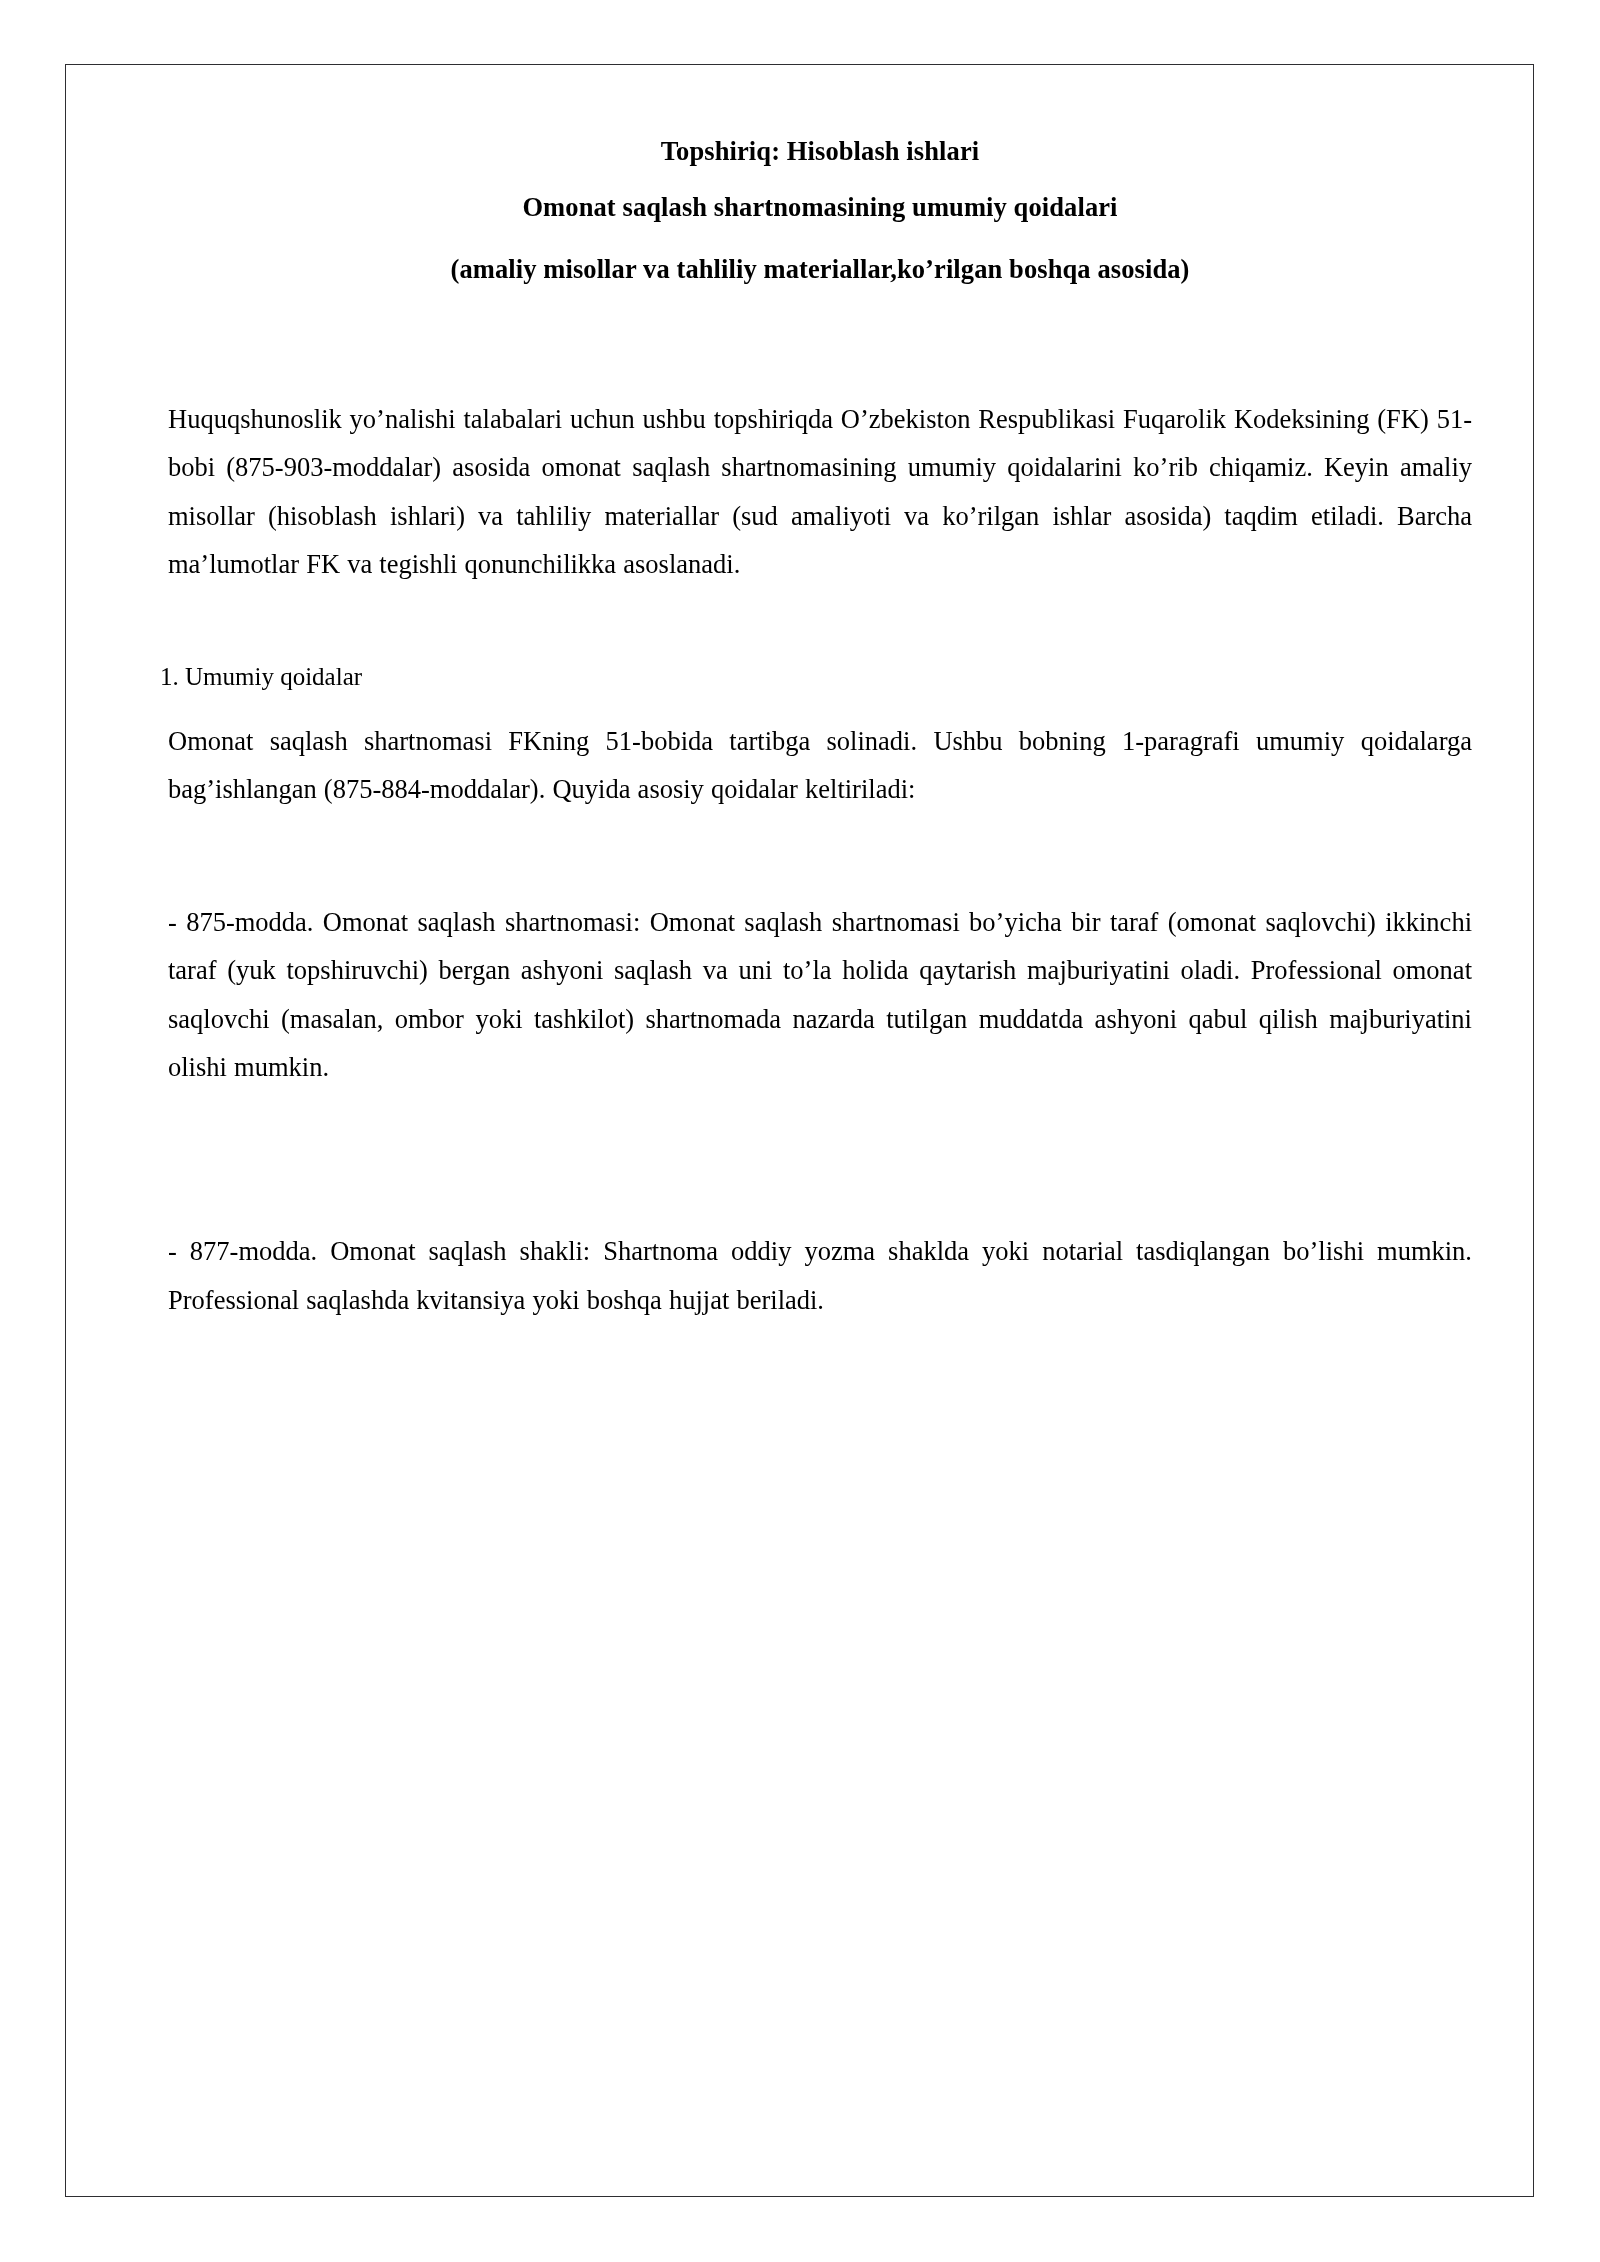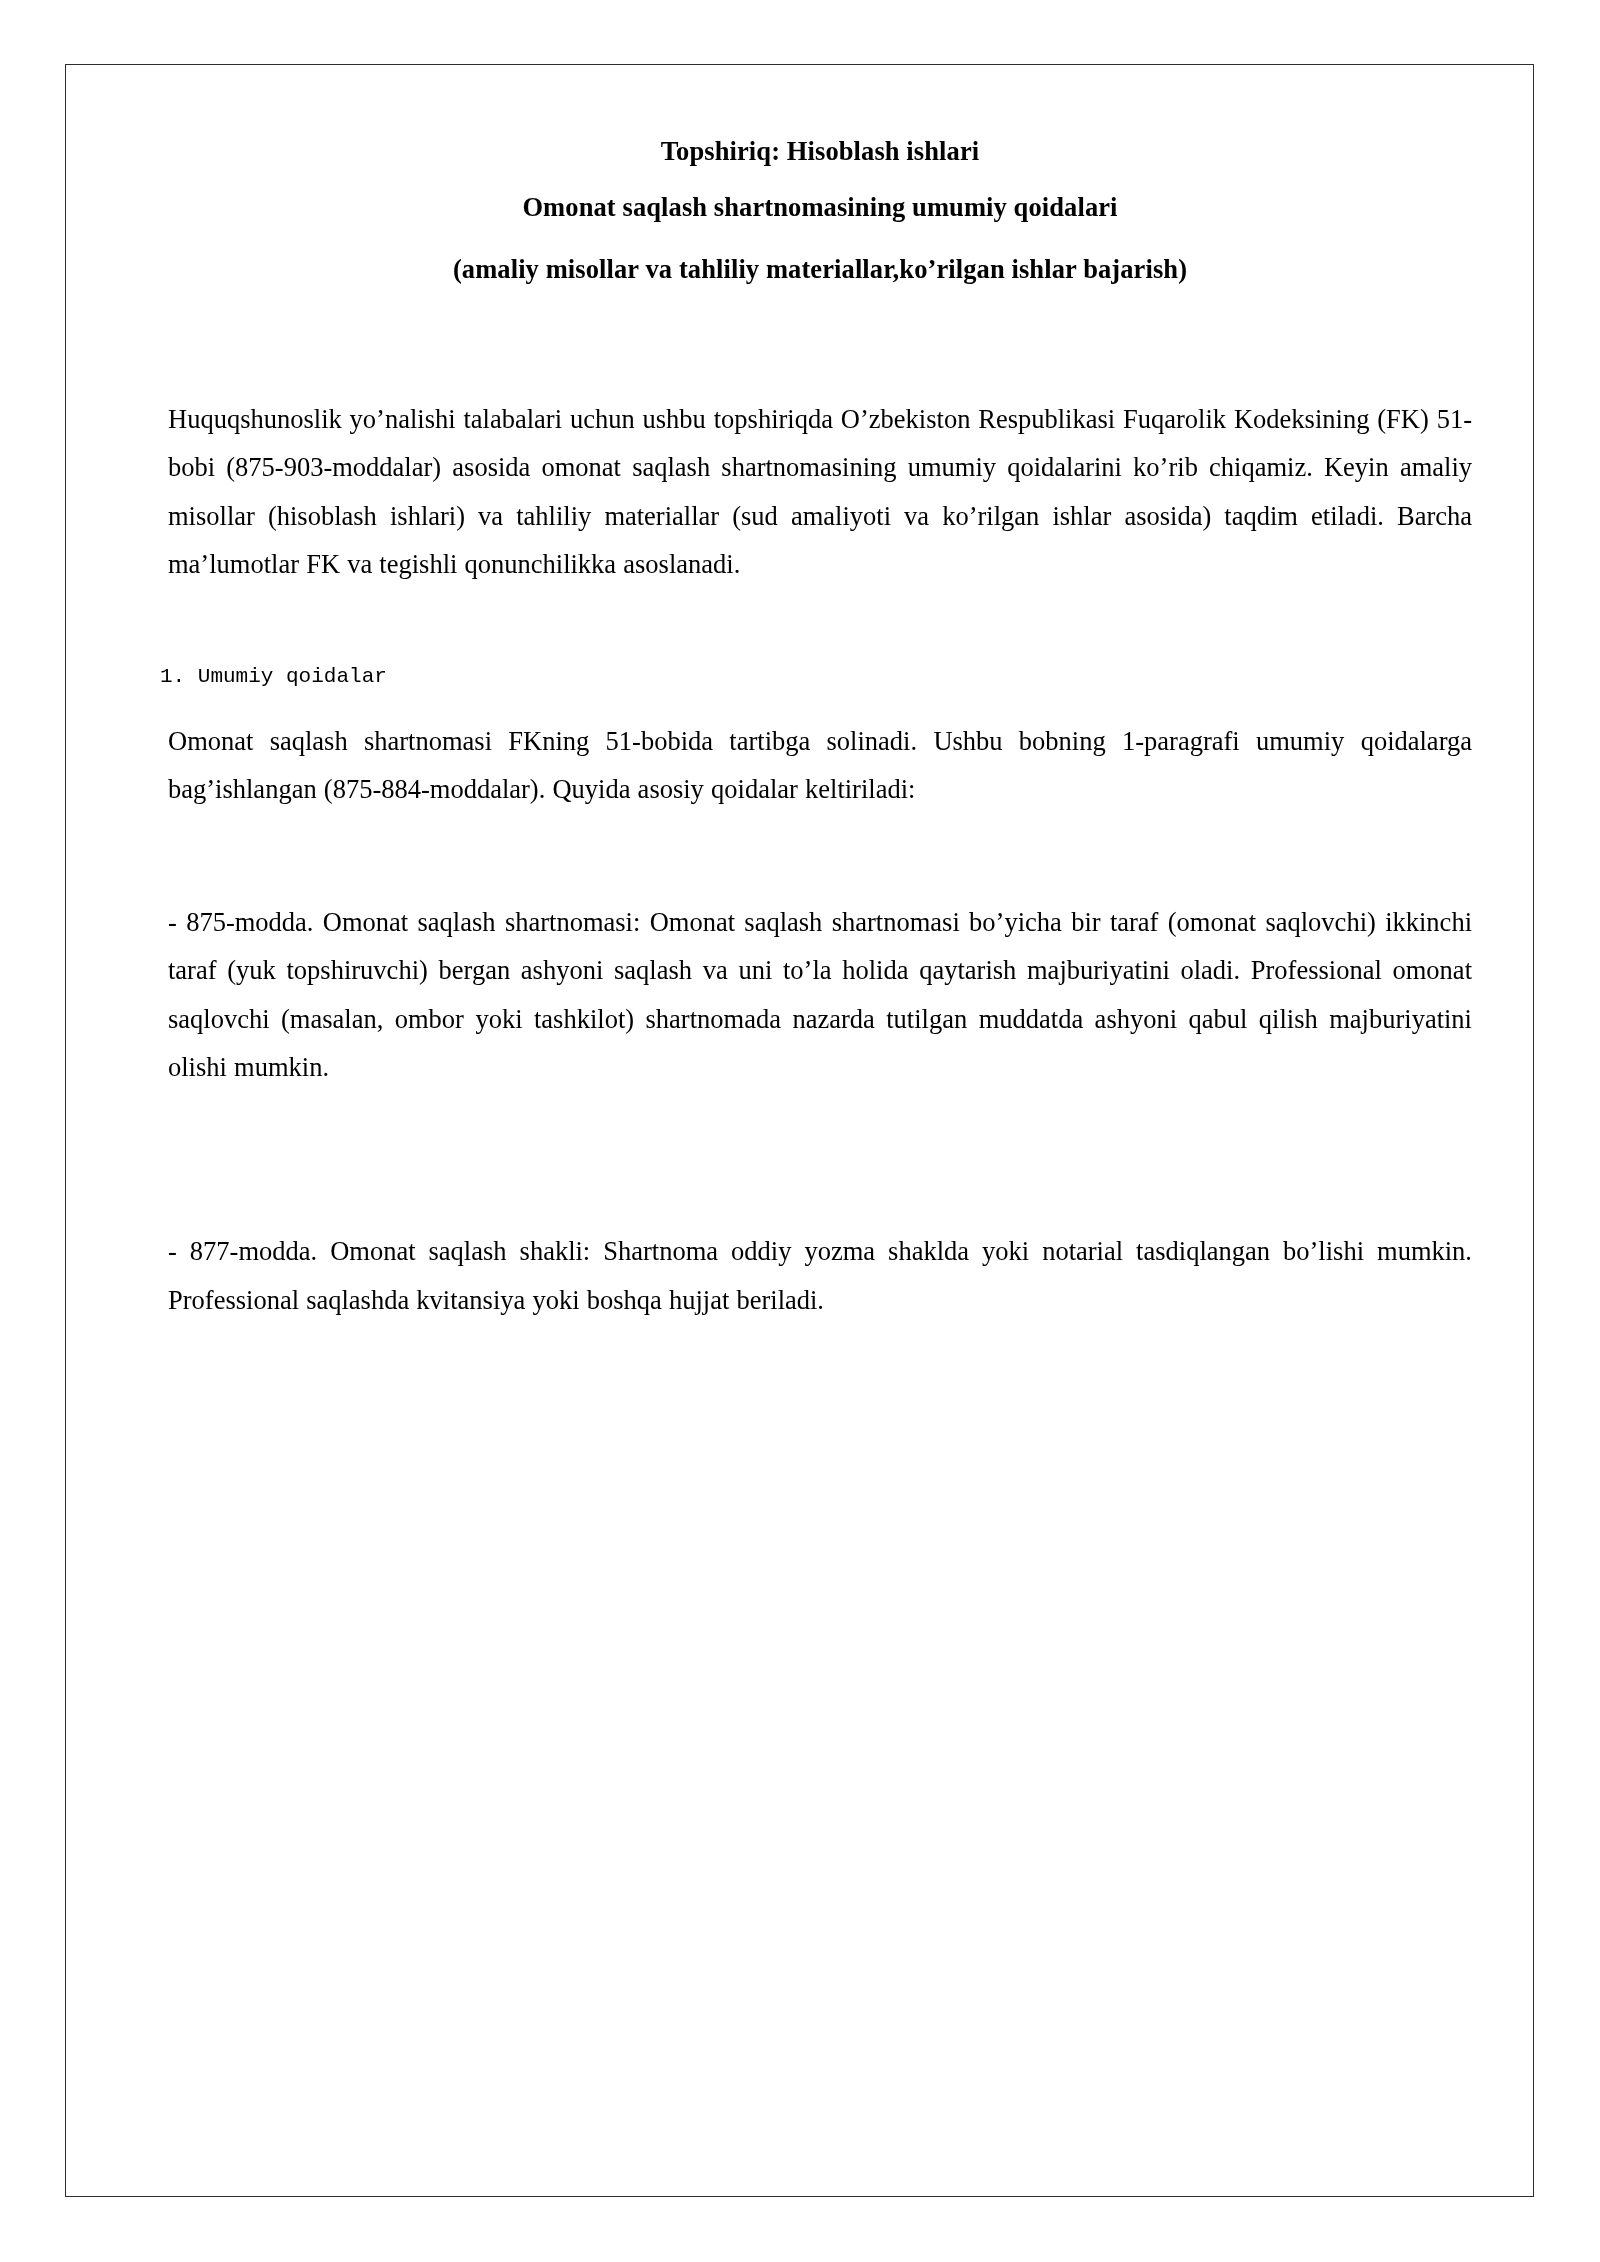--- a/index.html
+++ b/index.html
@@ -57,42 +57,41 @@
     margin: 16px;
     text-align: justify;
     text-justify: inter-word;
     hyphens: none;
   }
   p.body-par.last-line-natural { text-align-last: left; }
   .spacer-md  { height: 48px; }
   .spacer-lg  { height: 52px; }
 
   h2.section-heading {
-    font-size: 21px;
+    font-size: 25px;
     font-weight: normal;
     margin: 0;
     line-height: 48.4px;
     text-align: left;
     padding-left: 8px;
-    font-family: Liberation Mono, monospace;
   }
 
   
   p.body-par { word-spacing: 0.02em; }
 </style>
 </head>
 <body>
 
 <div id="page">
   <div id="content">
 
     <div class="heading-block">
       <h1 class="doc-heading h-2">Topshiriq: Hisoblash ishlari</h1>
       <h1 class="doc-heading h-1">Omonat saqlash shartnomasining umumiy qoidalari</h1>
-      <h1 class="doc-heading h-3">(amaliy misollar va tahliliy materiallar,ko’rilgan ishlar bajarish)</h1>
+      <h1 class="doc-heading h-3">(amaliy misollar va tahliliy materiallar,ko’rilgan boshqa asosida)</h1>
     </div>
 
     <div class="gap-after-headings"></div>
 
     <p class="body-par last-line-natural">Huquqshunoslik yo’nalishi talabalari uchun ushbu topshiriqda O’zbekiston Respublikasi Fuqarolik Kodeksining (FK) 51-bobi (875-903-moddalar) asosida omonat saqlash shartnomasining umumiy qoidalarini ko’rib chiqamiz. Keyin amaliy misollar (hisoblash ishlari) va tahliliy materiallar (sud amaliyoti va ko’rilgan ishlar asosida) taqdim etiladi. Barcha ma’lumotlar FK va tegishli qonunchilikka asoslanadi.</p>
 
     <div class="spacer-md"></div>
 
     <h2 class="section-heading"> 1. Umumiy qoidalar</h2>
 

